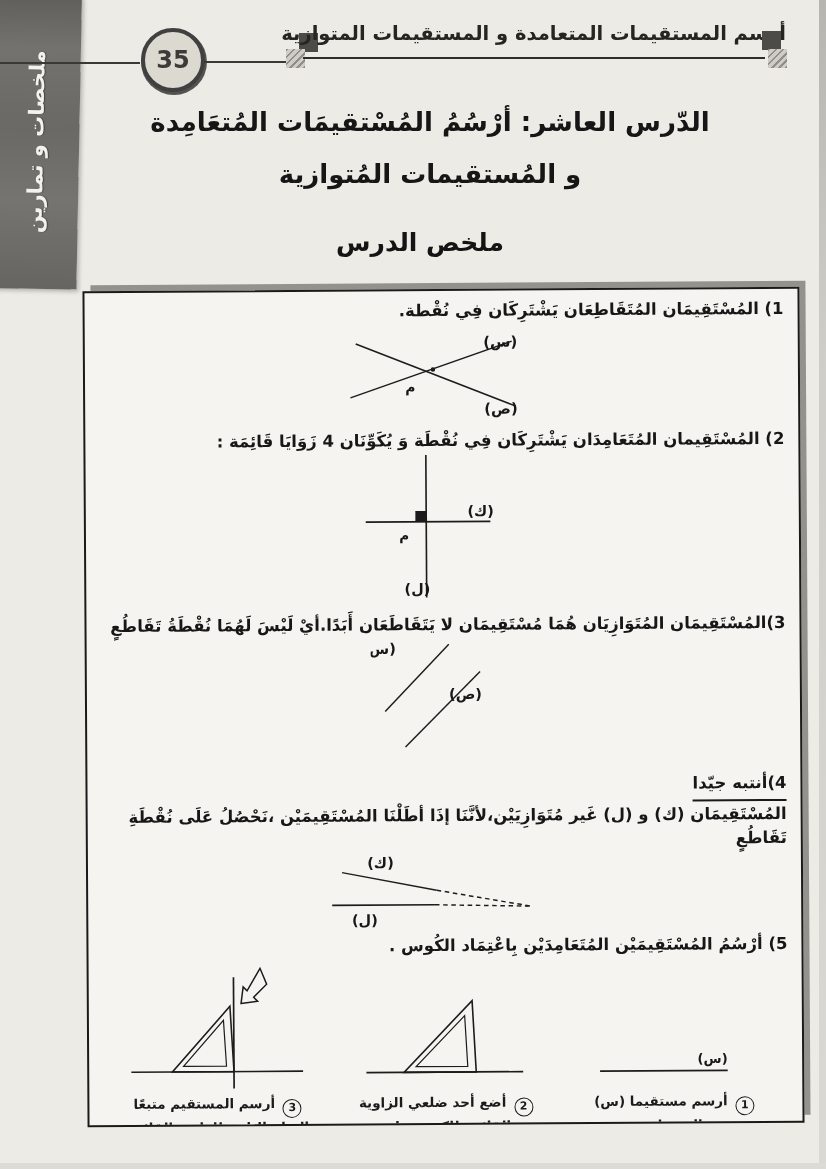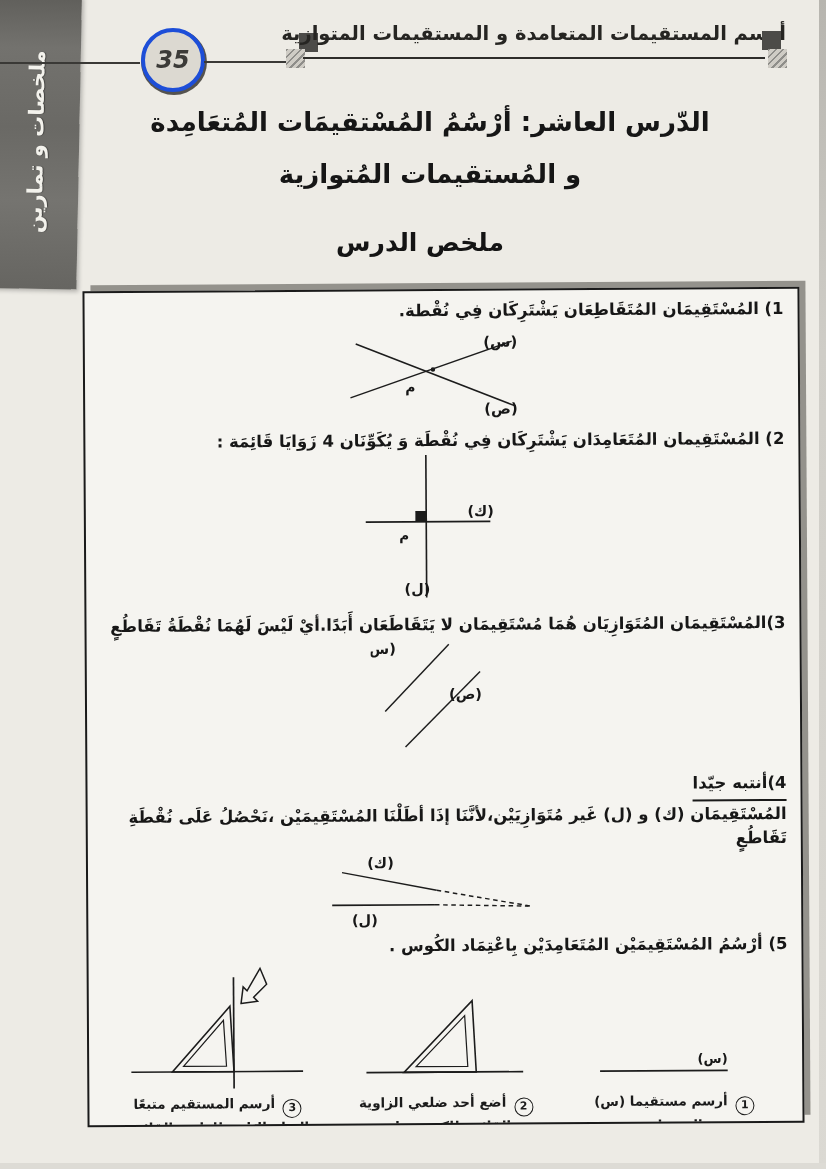--- a/index.html
+++ b/index.html
@@ -20,23 +20,23 @@
   .side-tab .lbl{position:absolute;left:-97px;top:105px;width:280px;height:84px;
     display:flex;align-items:center;justify-content:center;
     transform:rotate(-90deg);color:#f3f2ec;font-weight:bold;font-size:21px;letter-spacing:1px;
     text-shadow:0 1px 1px rgba(0,0,0,.4);direction:rtl;}
 
   
   .h-line{position:absolute;background:#3a3936;height:2px;}
   .h-line.left{left:0;top:62px;width:140px;}
   .h-line.mid{left:204px;top:61px;width:97px;}
   .badge{position:absolute;left:141px;top:28px;width:56px;height:56px;border-radius:50%;
-    background:#dcd9d1;border:4px solid #1d4ed8;box-shadow:1px 2px 0 1px #55534f;
+    background:#dcd9d1;border:4px solid #404040;box-shadow:1px 2px 0 1px #55534f;
     display:flex;align-items:center;justify-content:center;
-    font-size:24px;font-weight:bold;color:#3c3b38;font-style:italic;}
+    font-size:24px;font-weight:bold;color:#3c3b38;}
   .sq{position:absolute;width:19px;height:19px;}
   .sq.dark{background:#4c4b48;}
   .sq.hatch{background:repeating-linear-gradient(135deg,#8f8e8a 0 2px,#cfccc5 2px 5px);}
   .hdr-title{position:absolute;right:40px;top:22px;direction:rtl;
     font-size:19.5px;font-weight:bold;color:#262522;white-space:nowrap;}
   .title-underline{position:absolute;left:303px;top:57px;width:462px;height:2px;background:#2e2d2a;}
 
   
   .lesson-title{position:absolute;left:20px;top:96px;width:820px;text-align:center;direction:rtl;
     font-size:26px;font-weight:bold;line-height:52px;color:#161616;}

